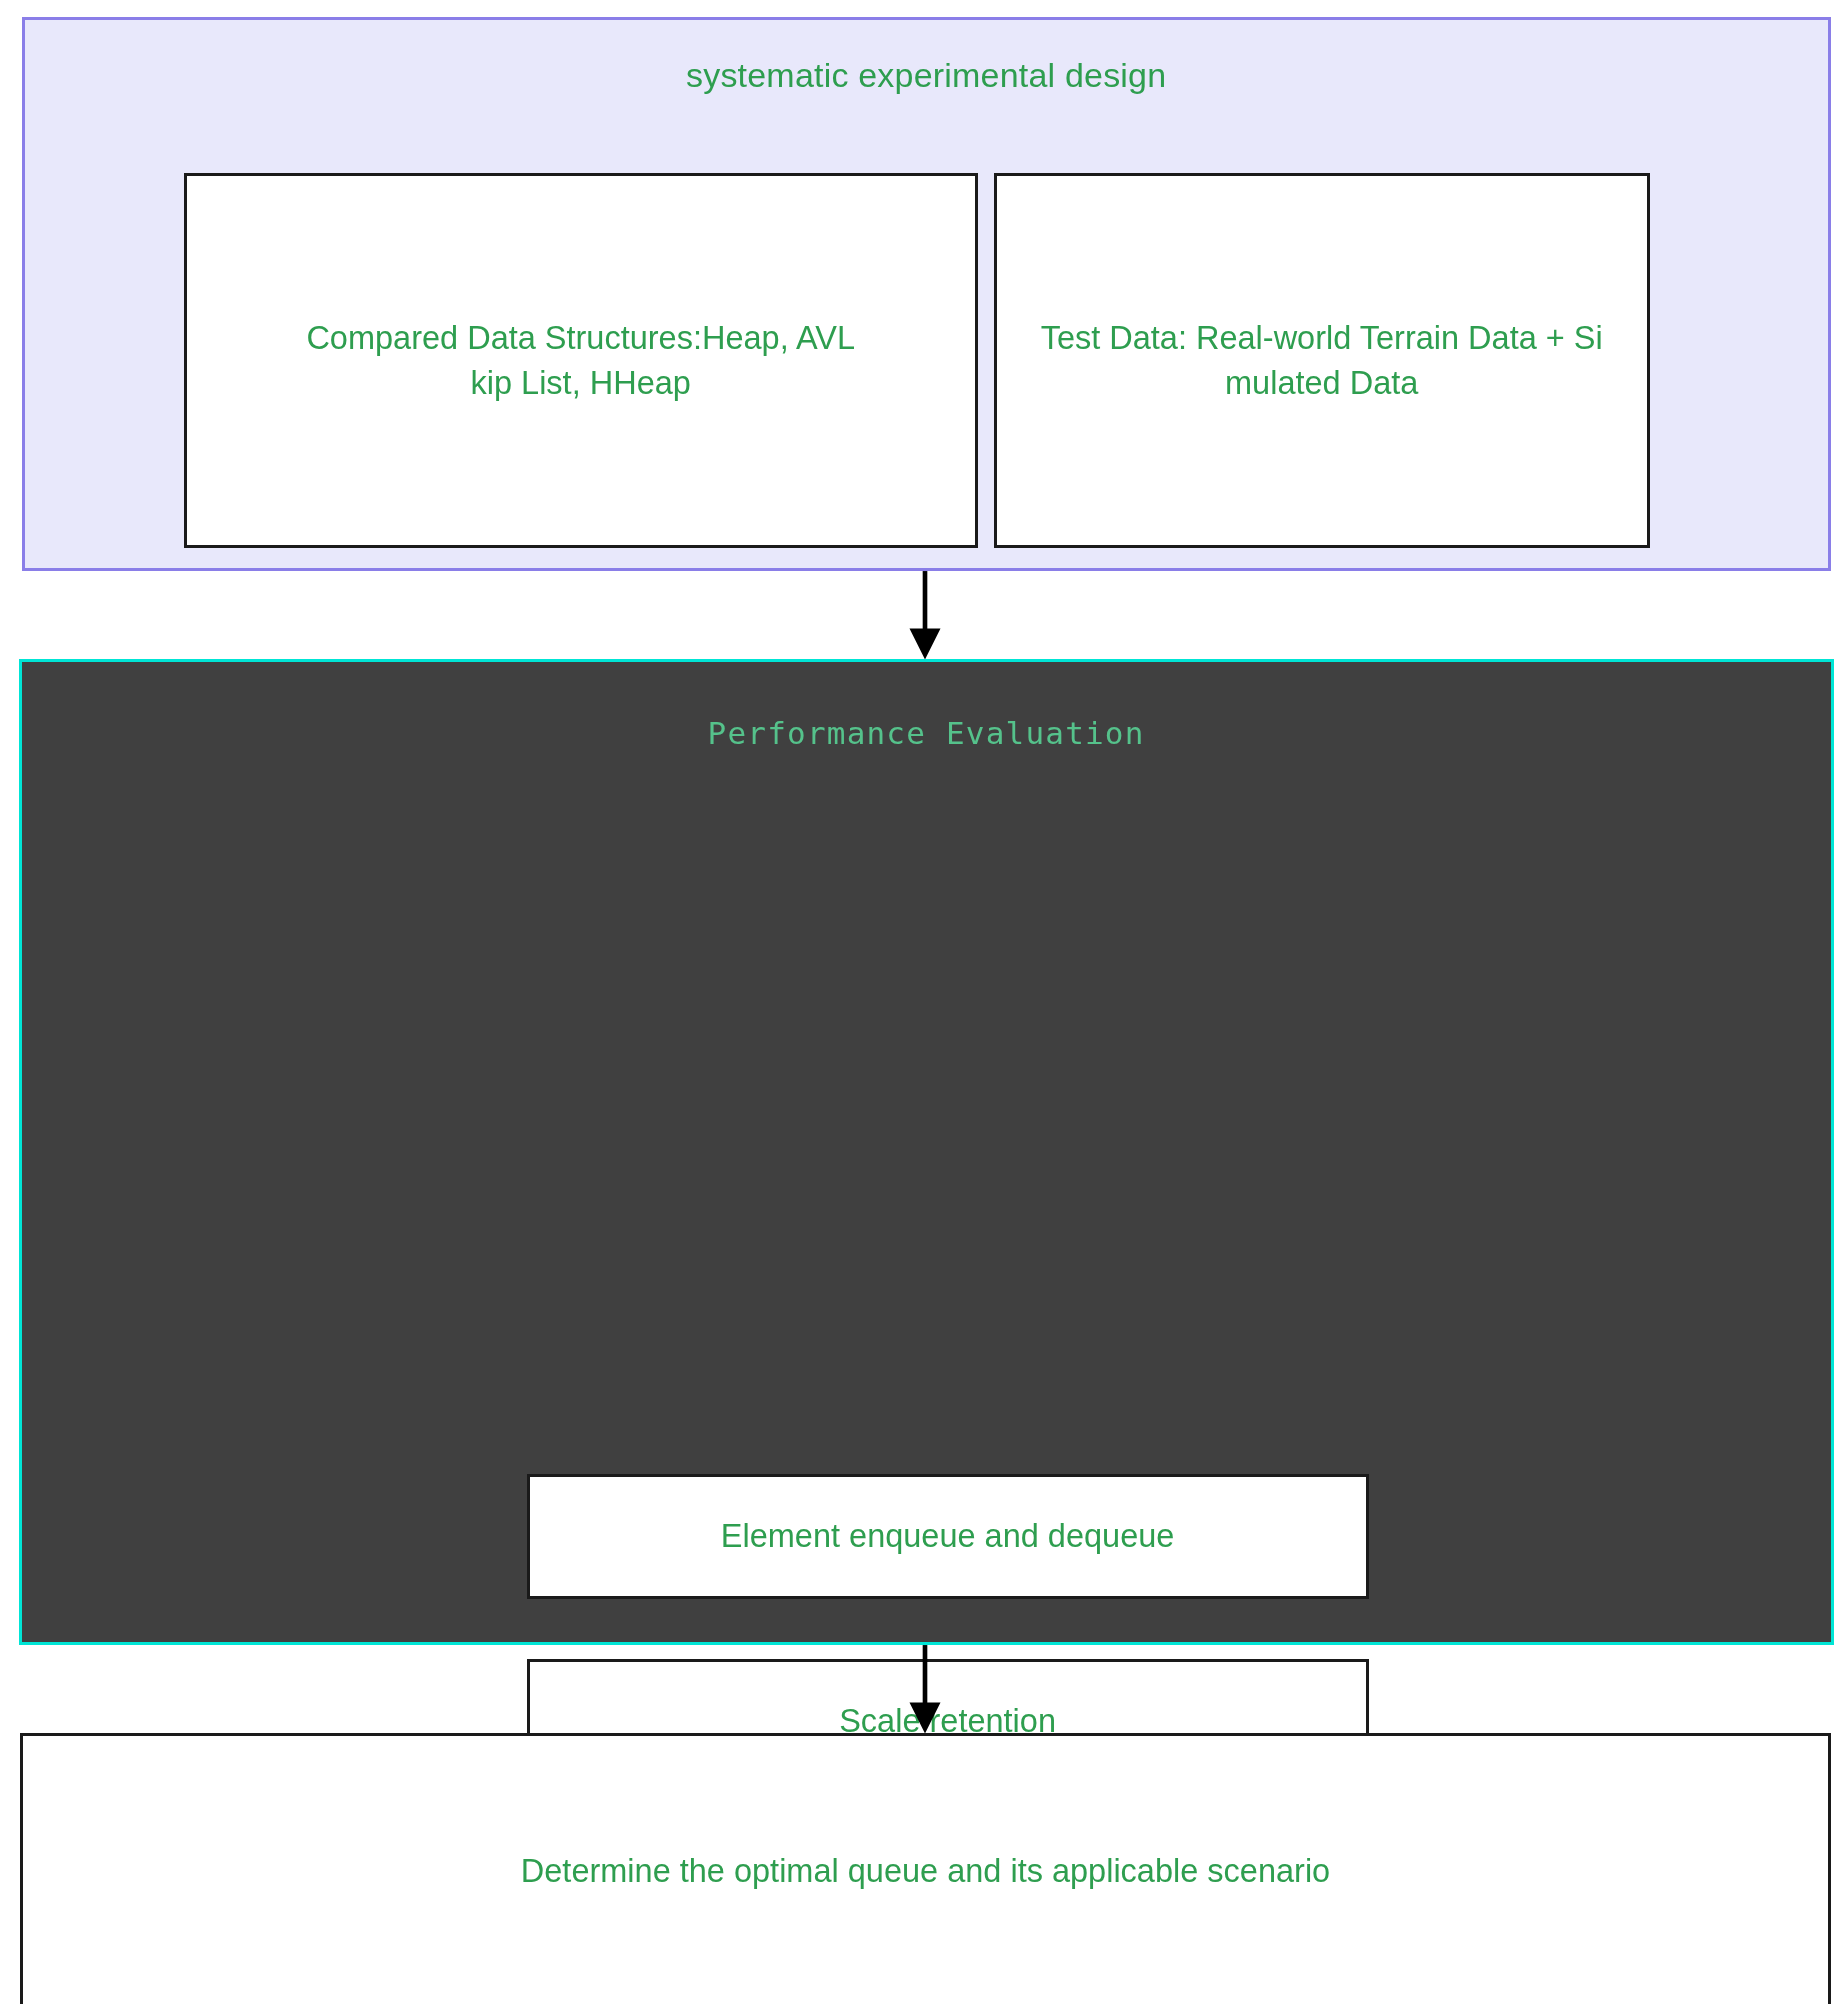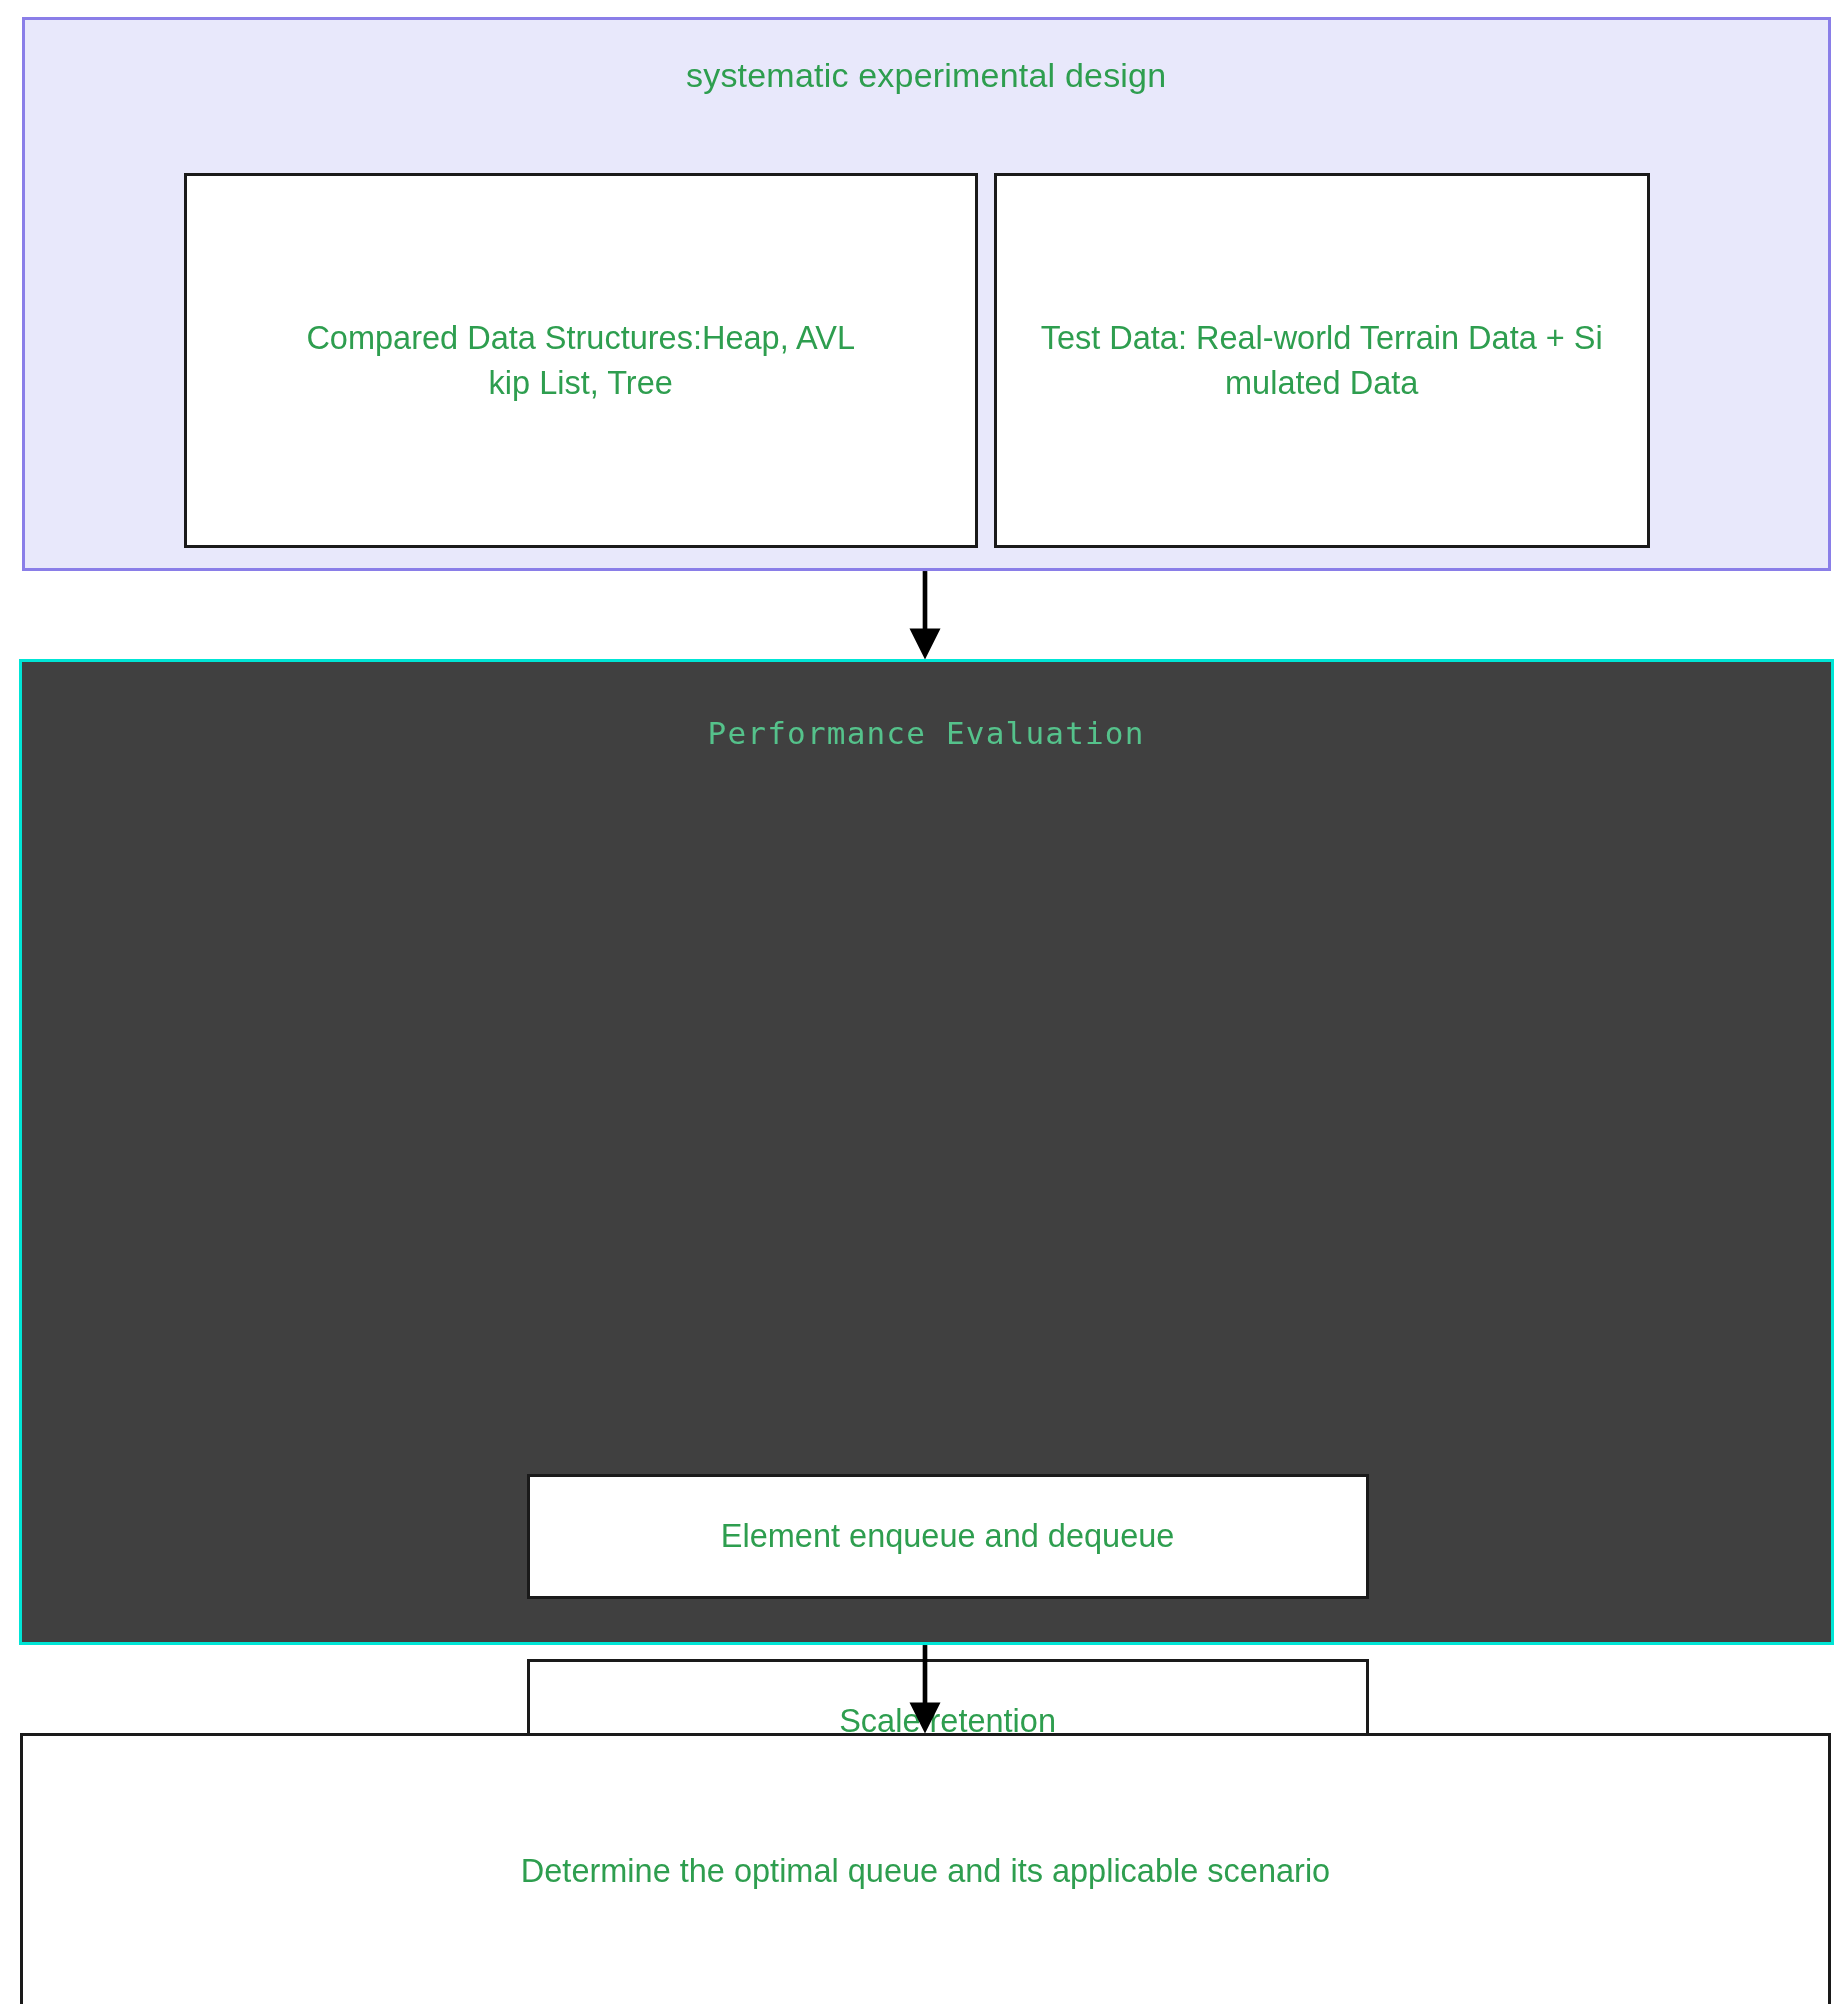--- a/index.html
+++ b/index.html
@@ -148,21 +148,21 @@
 </head>
 <body>
 
 <div class="canvas">
 
   <div class="group group-design">
     <div class="group-title">systematic experimental design</div>
 
     <div class="node node-structures">
       <span class="node-line">Compared Data Structures:Heap, AVL</span>
-      <span class="node-line">kip List, Tree</span>
+      <span class="node-line">kip List, HHeap</span>
     </div>
 
     <div class="node node-testdata">
       <span class="node-line">Test Data: Real-world Terrain Data + Si</span>
       <span class="node-line">mulated Data</span>
     </div>
   </div>
 
   <div class="arrow" style="left:894px; top:571px;">
     <svg width="62" height="90" viewBox="0 0 80 116" xmlns="http://www.w3.org/2000/svg">

